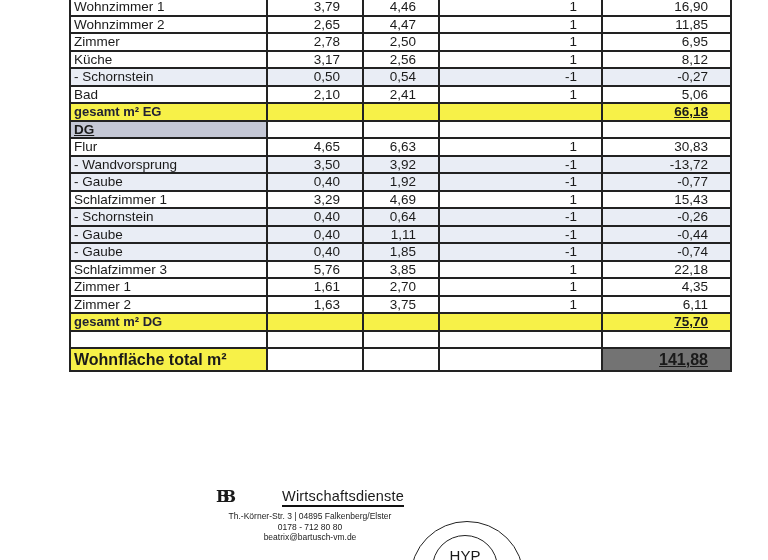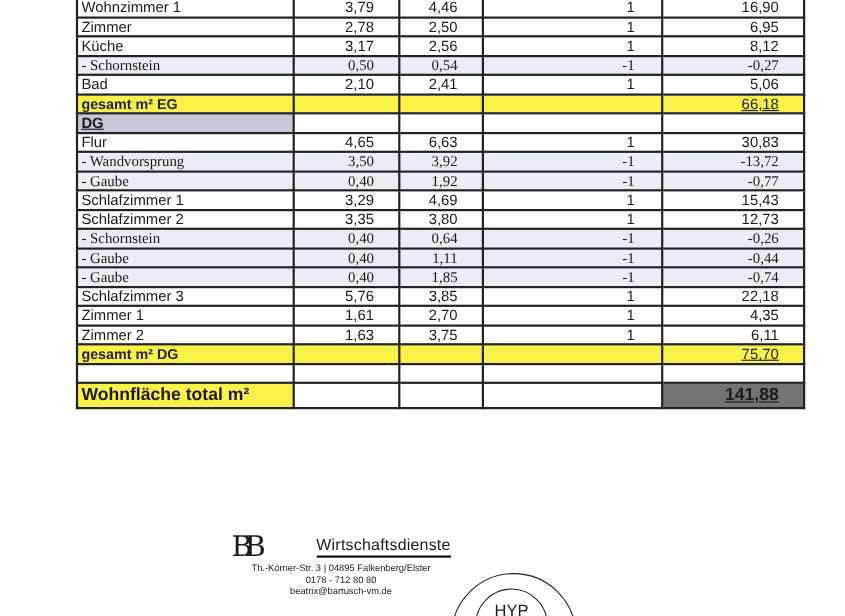--- a/index.html
+++ b/index.html
@@ -6,51 +6,58 @@
   body { width:768px; height:560px; background:#ffffff; position:relative; overflow:hidden;
          font-family:"Liberation Sans", sans-serif; color:#1a1a1a; }
   table.area { position:absolute; left:69px; top:-3px; border-collapse:collapse; table-layout:fixed; }
   table.area td { border:2px solid #222; height:15.5px; padding:0 3px; font-size:13.5px; line-height:15px;
                   white-space:nowrap; overflow:hidden; }
   td.c1 { width:189px; text-align:left; }
   td.c2 { width:69px; text-align:right; padding-right:22px !important; }
   td.c3 { width:49px; text-align:right; padding-right:22px !important; }
   td.c4 { width:134px; text-align:right; padding-right:24px !important; }
   td.c5 { width:102px; text-align:right; padding-right:22px !important; }
-  tr.minus td { background:#e9edf5;font-family:Liberation Serif, serif; }
+  tr.minus td { background:#e9edf5; }
   tr.sum td { background:#f7f148; }
   tr.sum td.c1 { font-weight:bold; color:#223; font-size:13px;margin-top:13px; }
-  tr.sum td.c5 { font-weight:normal; text-decoration:underline; }
+  tr.sum td.c5 { font-weight:bold; text-decoration:underline; }
   tr.section td.c1 { background:#c5c8d6; font-weight:bold;text-decoration:underline; }
   tr.total td { height:21px; }
   tr.total td.c1 { background:#f7f148; font-weight:bold; font-size:16px; }
   tr.total td.c5 { background:#737373; font-weight:bold; font-size:16px; text-decoration:underline; }
   .stamp { position:absolute; left:220px; top:487px; width:180px; text-align:center; }
   .brand { display:flex; align-items:flex-end; justify-content:center; gap:3px; }
-  .logo { font-family:"DejaVu Serif", serif; font-weight:normal; font-size:26px; line-height:20px; letter-spacing:-7px; padding-right:6px; }
+  .logo { font-family:"DejaVu Serif", serif; font-weight:bold; font-size:16px; line-height:20px; letter-spacing:-7px; padding-right:6px; }
   .brand-name { font-size:14.5px; border-bottom:2px solid #111; padding-bottom:1px; letter-spacing:0.2px;margin-left:44px; }
   .addr { font-size:8.5px; line-height:10.5px; margin-top:4px; }
   .seal { position:absolute; left:410px; top:521px; width:112px; height:112px; border:1.5px solid #222; border-radius:50%; }
   .seal-inner { position:absolute; left:21px; top:13px; width:66px; height:66px; border:1.5px solid #222; border-radius:50%;
                 text-align:center; font-size:15px; line-height:15px; padding-top:12px; box-sizing:border-box; }
 </style>
 </head>
 <body>
 
 <table class="area">
   <tbody id="tbody">
 
     <tr>
         <td class="c1">Wohnzimmer 1</td>
         <td class="c2">3,79</td>
         <td class="c3">4,46</td>
         <td class="c4">1</td>
         <td class="c5">16,90</td>
       </tr>
     <tr>
+        <td class="c1">Wohnzimmer 2</td>
+        <td class="c2">2,65</td>
+        <td class="c3">4,47</td>
+        <td class="c4">1</td>
+        <td class="c5">11,85</td>
+      </tr>
+    <tr>
         <td class="c1">Zimmer</td>
         <td class="c2">2,78</td>
         <td class="c3">2,50</td>
         <td class="c4">1</td>
         <td class="c5">6,95</td>
       </tr>
     <tr>
         <td class="c1">Küche</td>
         <td class="c2">3,17</td>
         <td class="c3">2,56</td>
@@ -108,27 +115,20 @@
         <td class="c3">1,92</td>
         <td class="c4">-1</td>
         <td class="c5">-0,77</td>
       </tr>
     <tr>
         <td class="c1">Schlafzimmer 1</td>
         <td class="c2">3,29</td>
         <td class="c3">4,69</td>
         <td class="c4">1</td>
         <td class="c5">15,43</td>
-      </tr>
-    <tr>
-        <td class="c1">Schlafzimmer 2</td>
-        <td class="c2">3,35</td>
-        <td class="c3">3,80</td>
-        <td class="c4">1</td>
-        <td class="c5">12,73</td>
       </tr>
     <tr class="minus">
         <td class="c1">- Schornstein</td>
         <td class="c2">0,40</td>
         <td class="c3">0,64</td>
         <td class="c4">-1</td>
         <td class="c5">-0,26</td>
       </tr>
     <tr class="minus">
         <td class="c1">- Gaube</td>

